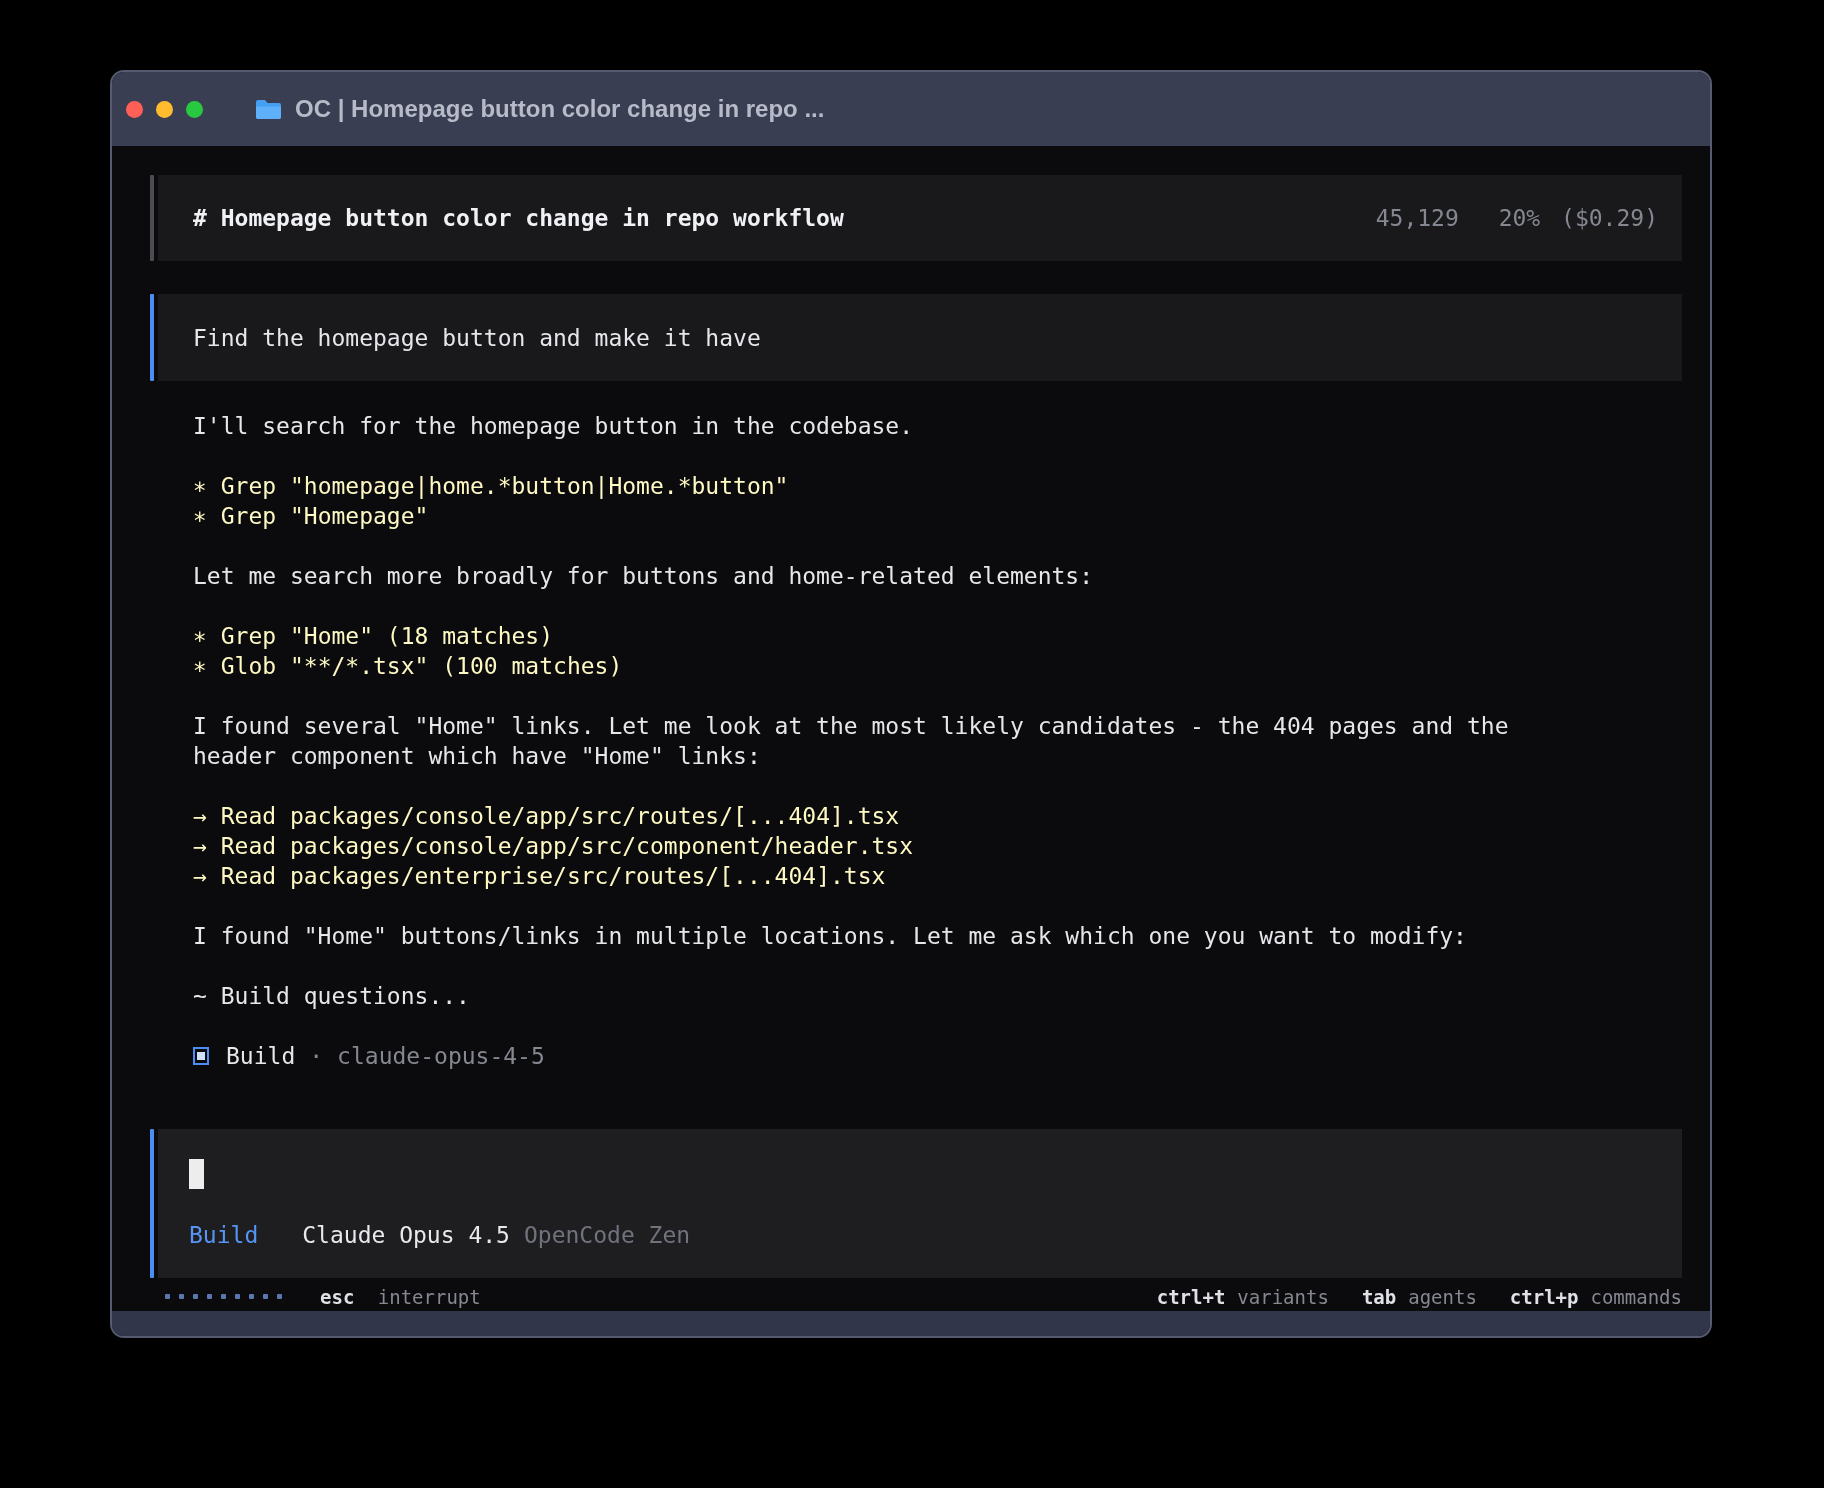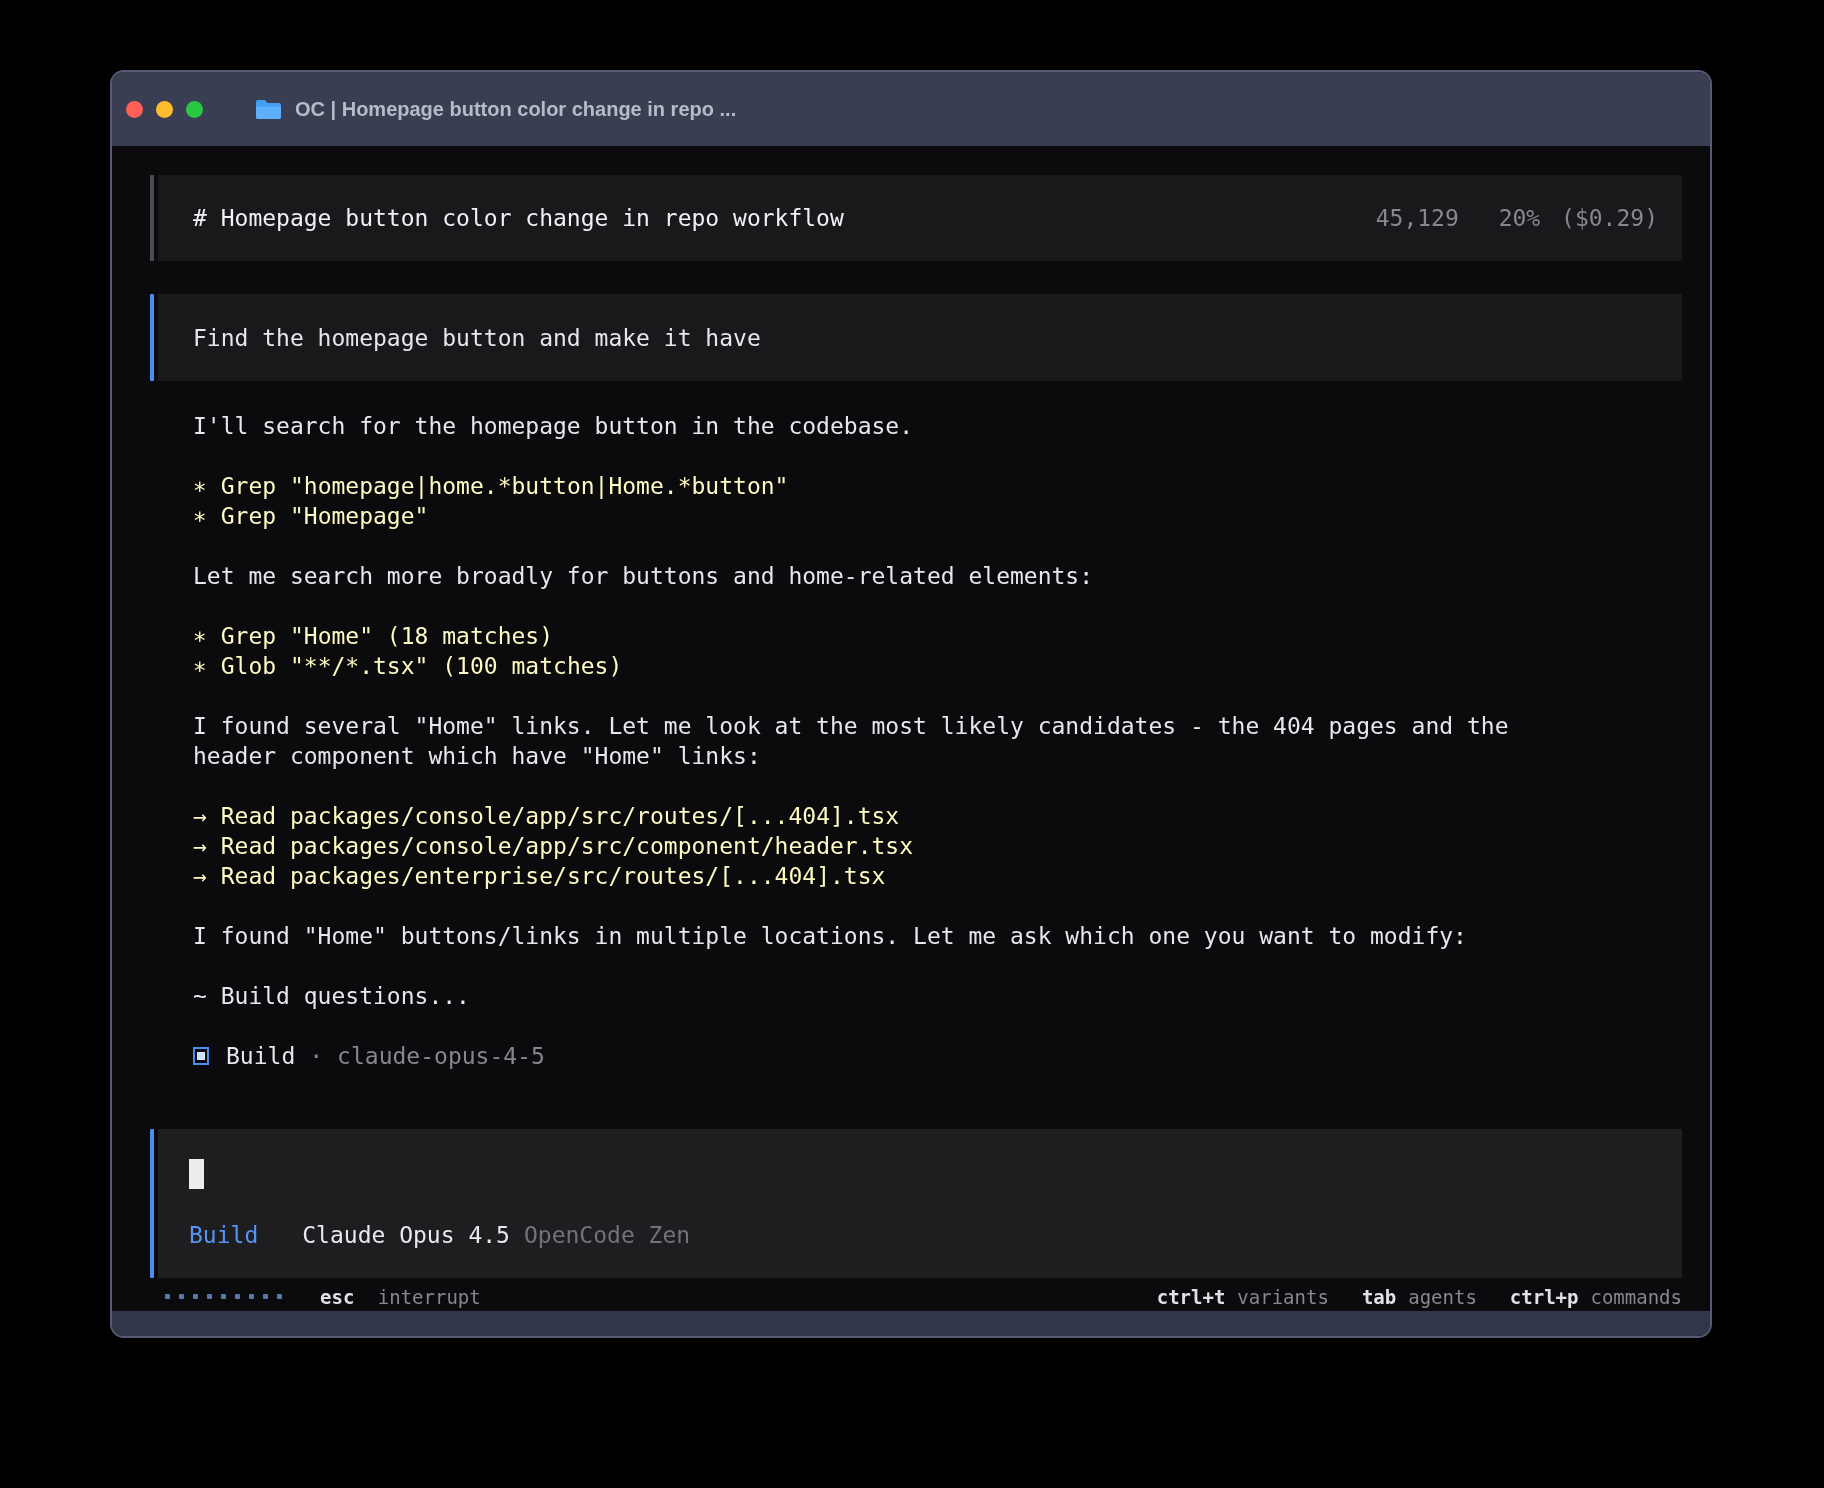--- a/index.html
+++ b/index.html
@@ -33,21 +33,21 @@
   }
   .lights { display: flex; gap: 13px; }
   .light { width: 17px; height: 17px; border-radius: 50%; }
   .light.red    { background: #ff5f57; }
   .light.yellow { background: #febc2e; }
   .light.green  { background: #28c840; }
   .folder { margin-left: 52px; display: flex; align-items: center; }
   .window-title {
     margin-left: 13px;
     font-family: "Liberation Sans", sans-serif;
-    font-weight: 700; font-size: 20px;
+    font-weight: 700; font-size: 24px;
     color: #b7bbc8;
   }
 
   
   .content {
     flex: 1 1 auto;
     padding: 29px 28px 0 38px;
     font-size: 23px;
     color: #e6e7eb;
     display: flex; flex-direction: column;
@@ -62,21 +62,21 @@
   .block .panel {
     flex: 1 1 auto;
     margin-left: 4px;
     background: #19191c;
     display: flex; align-items: center;
     padding: 0 24px 0 35px;
   }
 
   .session-block { height: 89px; }
   .session-block .panel { justify-content: space-between; }
-  .session-title { font-weight: 400; color: #f0f1f4; white-space: nowrap; }
+  .session-title { font-weight: 700; color: #f0f1f4; white-space: nowrap; }
   .session-meta { color: #858791; white-space: nowrap; }
   .session-meta .ctx { margin-left: 26px; }
   .session-meta .cost { margin-left: 7px; }
 
   .user-block { height: 90px; margin-top: 33px; margin-bottom: 30px; }
   .user-text { color: #e6e7eb; white-space: nowrap; }
 
   
   .transcript { margin-left: 43px; }
   .group { margin-bottom: 30px; }

